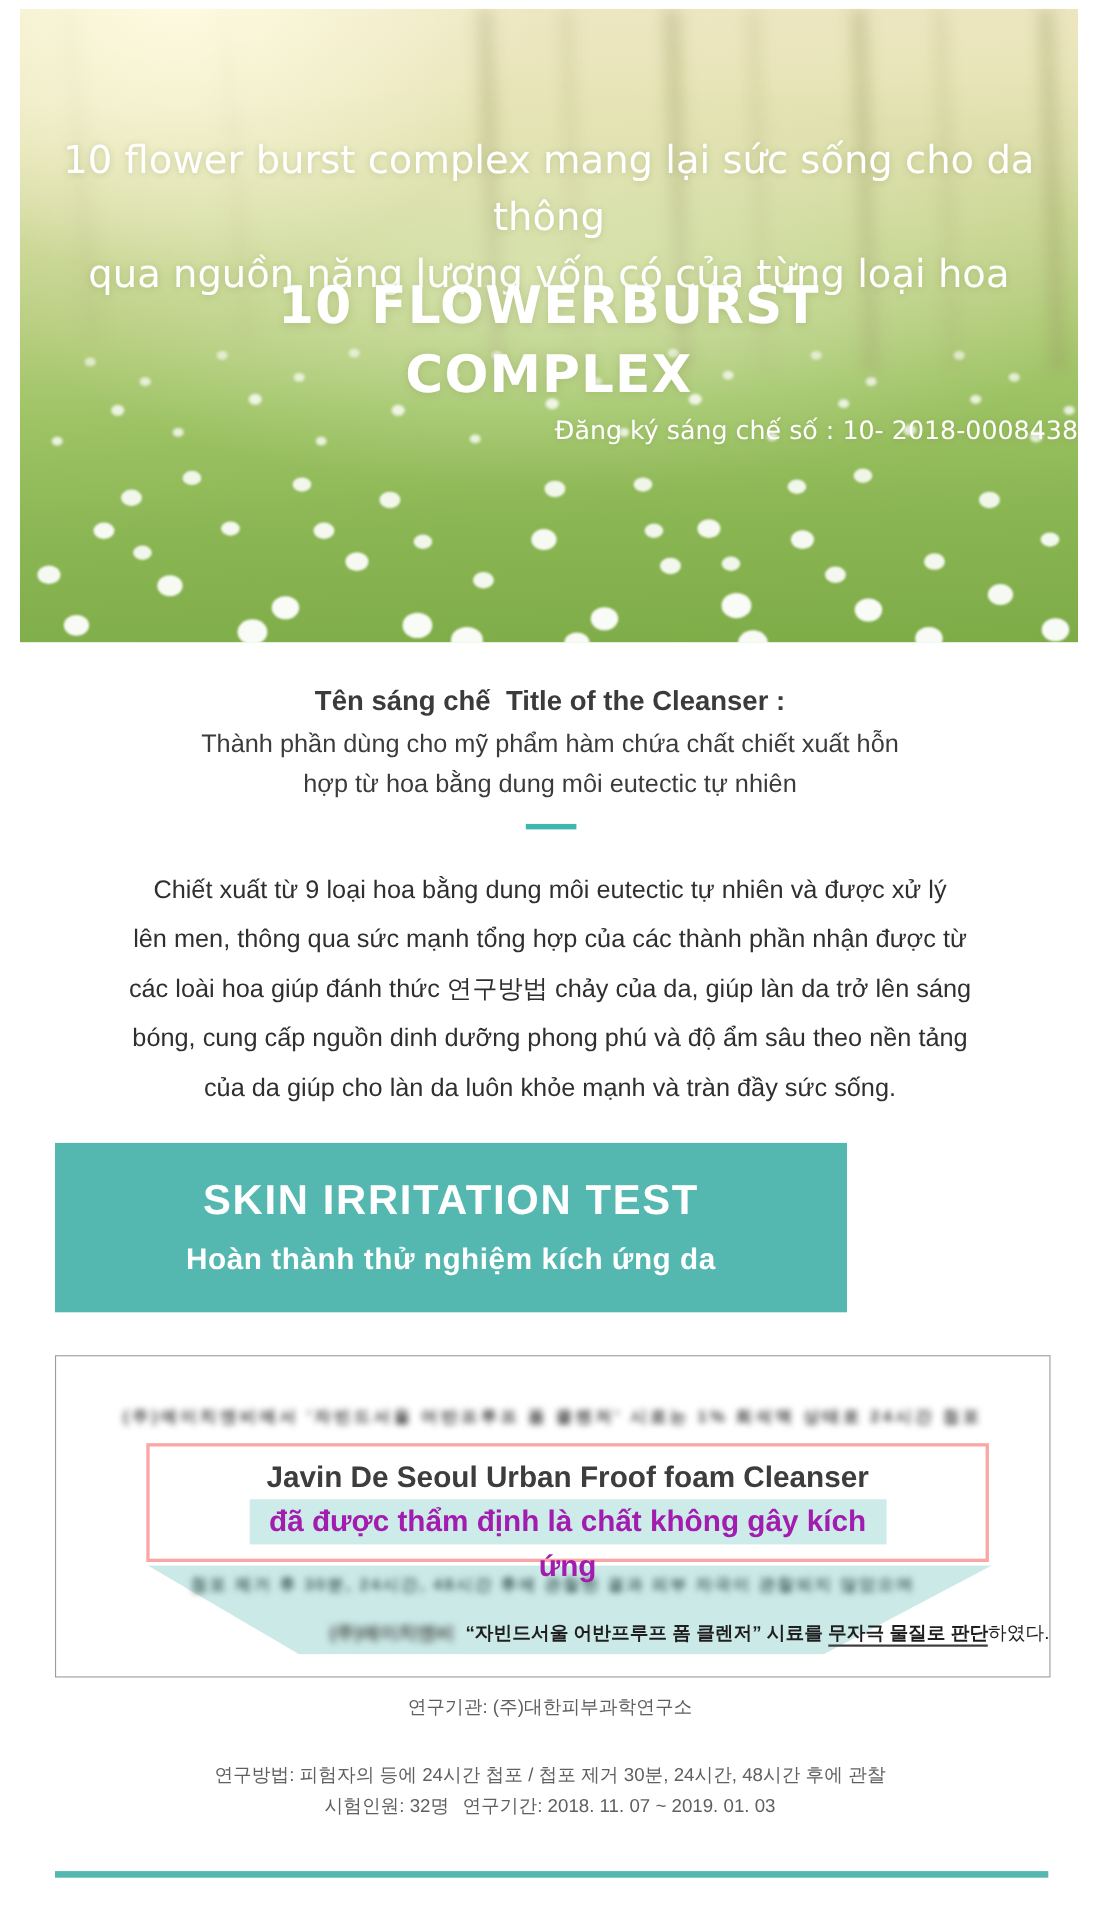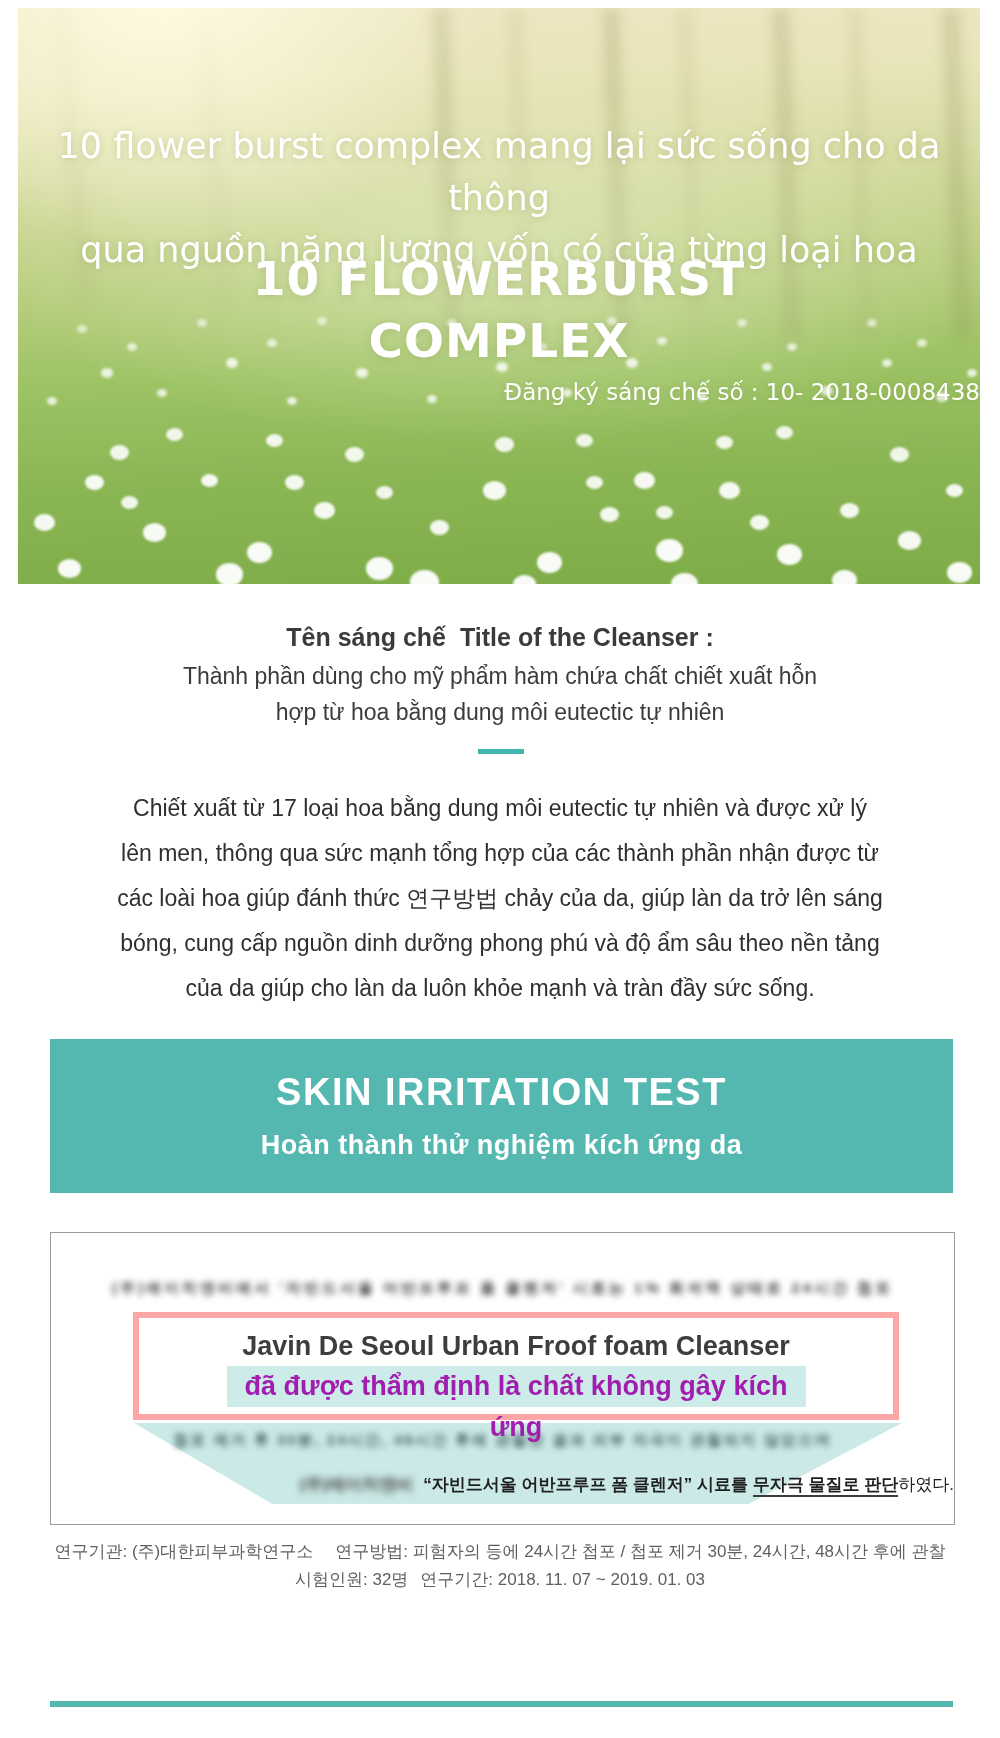--- a/index.html
+++ b/index.html
@@ -72,49 +72,49 @@
   .invention-heading{position:absolute;left:0;right:0;top:622px;text-align:center;
     font-size:25px;font-weight:bold;color:#3b3b3b;line-height:30px;}
   .invention-heading .gap{display:inline-block;width:14px;}
   .invention-subtitle{position:absolute;left:0;right:0;top:658px;text-align:center;
     font-size:23px;line-height:36px;color:#3b3b3b;}
   .divider-dash{position:absolute;left:478px;top:749px;width:46px;height:5px;background:#3fb6ae;}
   .invention-paragraph{position:absolute;left:0;right:0;top:786px;text-align:center;
     font-size:23px;line-height:45px;color:#2f2f2f;}
 
   
-  .banner{position:absolute;left:50px;top:1039px;width:903px;height:154px;background:#54b8b1;
+  .banner{position:absolute;left:50px;top:1039px;width:720px;height:154px;background:#54b8b1;
     text-align:center;color:#fff;}
   .banner-title{margin:0;padding-top:32px;font-size:38px;font-weight:bold;letter-spacing:1.5px;line-height:42px;}
   .banner-sub{margin:0;padding-top:16px;font-size:27px;font-weight:bold;letter-spacing:.5px;line-height:32px;}
 
   
   .report-box{position:absolute;left:50px;top:1232px;width:903px;height:291px;
     border:1px solid #9b9b9b;background:#fff;}
   .blur-row1{position:absolute;left:40px;right:40px;top:46px;text-align:center;
     font-size:15px;font-weight:bold;letter-spacing:3px;color:#3c3c3c;filter:blur(3px);white-space:nowrap;overflow:hidden;}
   .blur-row2{position:absolute;left:80px;right:80px;top:198px;text-align:center;
     font-size:15px;font-weight:bold;letter-spacing:2px;color:#3c3c3c;filter:blur(3px);white-space:nowrap;overflow:hidden;}
   .trapezoid{position:absolute;left:83px;top:190px;width:768px;height:81px;
     background:rgba(84,184,177,.3);clip-path:polygon(0 0,100% 0,80% 100%,18% 100%);}
   .inner-box{position:absolute;left:82px;top:79px;width:766px;height:108px;
-    border:6px solid #fca5a5;background:#fff;text-align:center;box-sizing:border-box;}
+    border:3px solid #fca5a5;background:#fff;text-align:center;box-sizing:border-box;}
   .product-name{margin:0;padding-top:11px;font-size:27px;font-weight:bold;color:#3d3d3d;line-height:34px;}
   .verdict{margin:3px auto 0;width:579px;height:41px;background:#cdebe8;
     font-size:27px;font-weight:bold;color:#a21caf;line-height:41px;}
   .statement{position:absolute;left:0;right:0;top:239px;text-align:right;
     font-size:17px;color:#1f1f1f;line-height:26px;}
   .statement .blur-company{filter:blur(3.5px);color:#444;font-weight:bold;margin-right:10px;}
   .statement .quote-bold{font-weight:bold;}
   .statement .underline-bold{font-weight:bold;border-bottom:2px solid #3c3c3c;padding-bottom:1px;}
 
   
   .footer{position:absolute;left:0;right:0;top:1538px;text-align:center;color:#5f5f5f;font-size:17px;}
   .footer .row{display:flex;justify-content:center;line-height:28px;}
-  .footer .row1{gap:22px;}
+  .footer .row1{gap:34px;flex-direction:column;}
   .footer .row2{gap:12px;}
   .bottom-bar{position:absolute;left:50px;top:1701px;width:903px;height:6px;background:#54b8b1;}
 </style>
 </head>
 <body>
 
 <div id="page">
 
   <div class="hero">
     <div class="hero-base"></div>
@@ -137,21 +137,21 @@
 
   <div class="invention-heading">
     <span>Tên sáng chế</span><span class="gap"></span><span>Title of the Cleanser :</span>
   </div>
   <div class="invention-subtitle">
     <div>Thành phần dùng cho mỹ phẩm hàm chứa chất chiết xuất hỗn</div>
     <div>hợp từ hoa bằng dung môi eutectic tự nhiên</div>
   </div>
   <div class="divider-dash"></div>
   <div class="invention-paragraph">
-    <div>Chiết xuất từ 17 loại hoa bằng dung môi eutectic tự nhiên và được xử lý</div>
+    <div>Chiết xuất từ 9 loại hoa bằng dung môi eutectic tự nhiên và được xử lý</div>
     <div>lên men, thông qua sức mạnh tổng hợp của các thành phần nhận được từ</div>
     <div>các loài hoa giúp đánh thức 연구방법 chảy của da, giúp làn da trở lên sáng</div>
     <div>bóng, cung cấp nguồn dinh dưỡng phong phú và độ ẩm sâu theo nền tảng</div>
     <div>của da giúp cho làn da luôn khỏe mạnh và tràn đầy sức sống.</div>
   </div>
 
   <div class="banner">
     <div class="banner-title">SKIN IRRITATION TEST</div>
     <div class="banner-sub">Hoàn thành thử nghiệm kích ứng da</div>
   </div>

